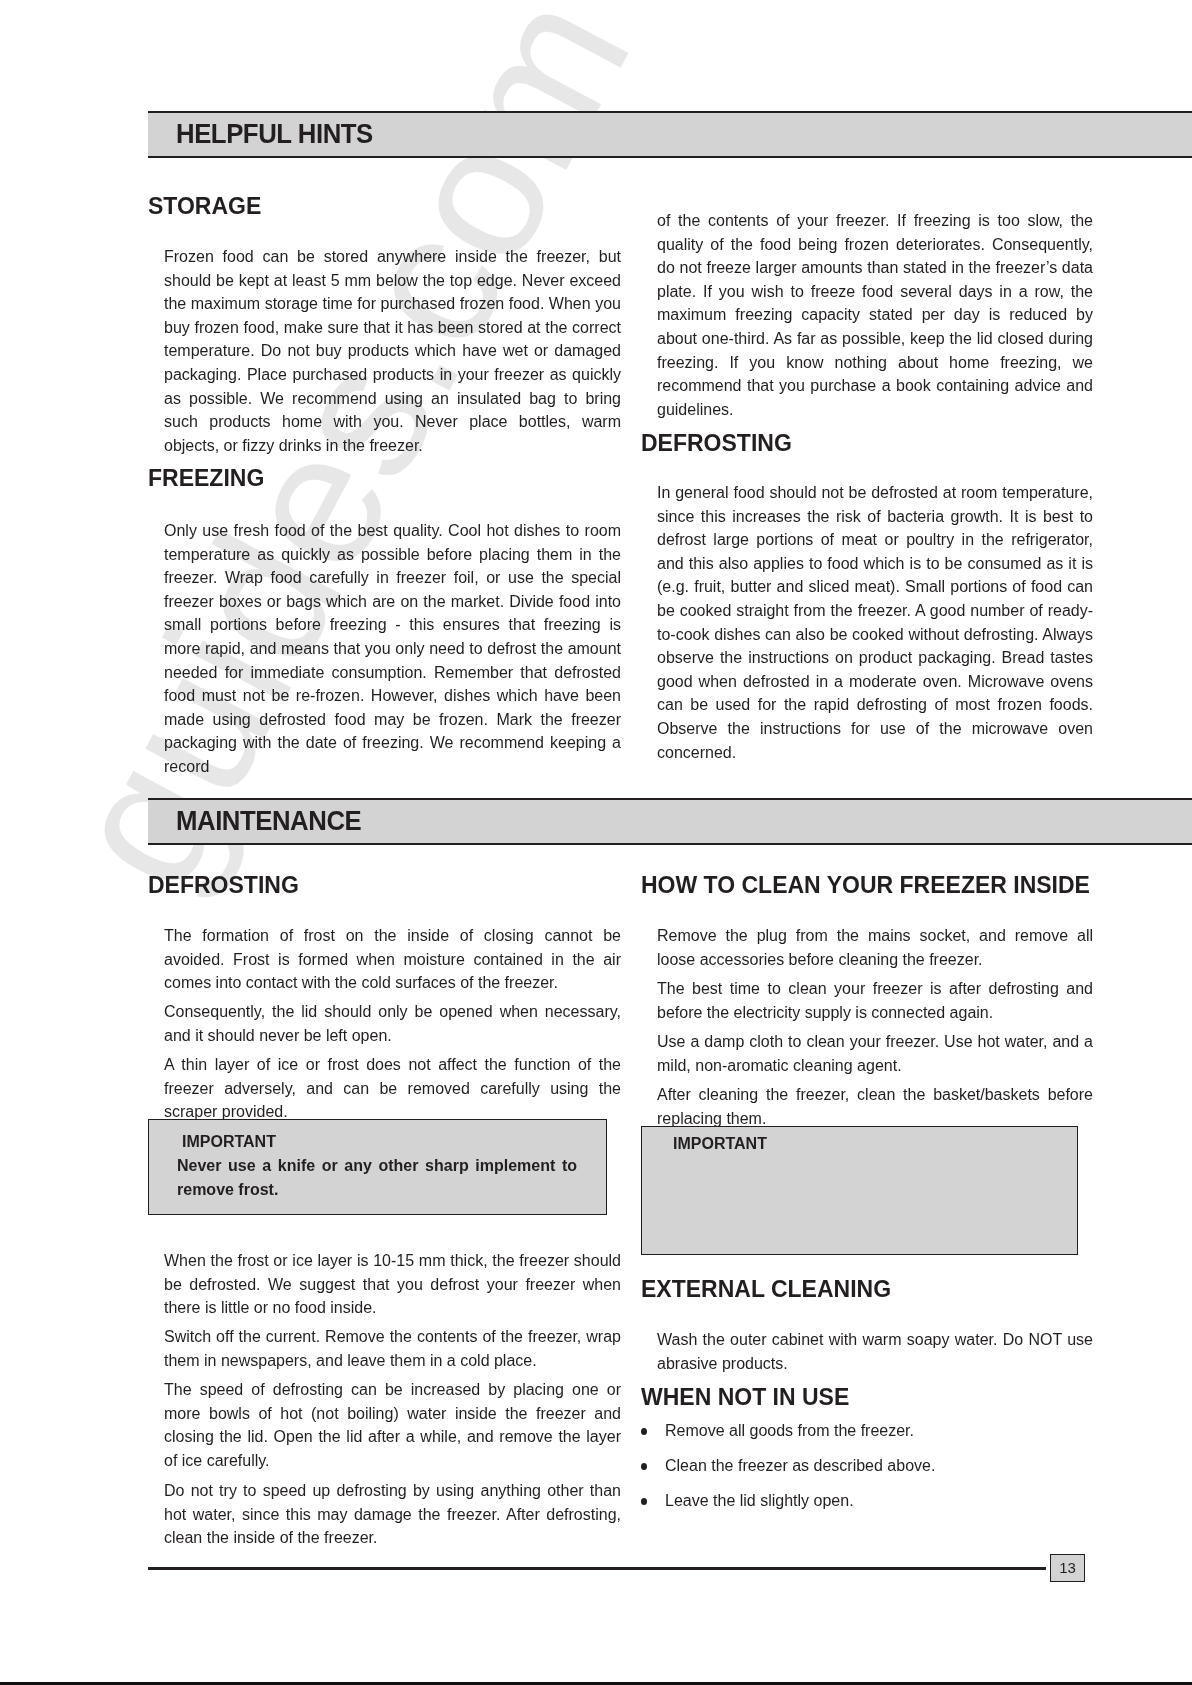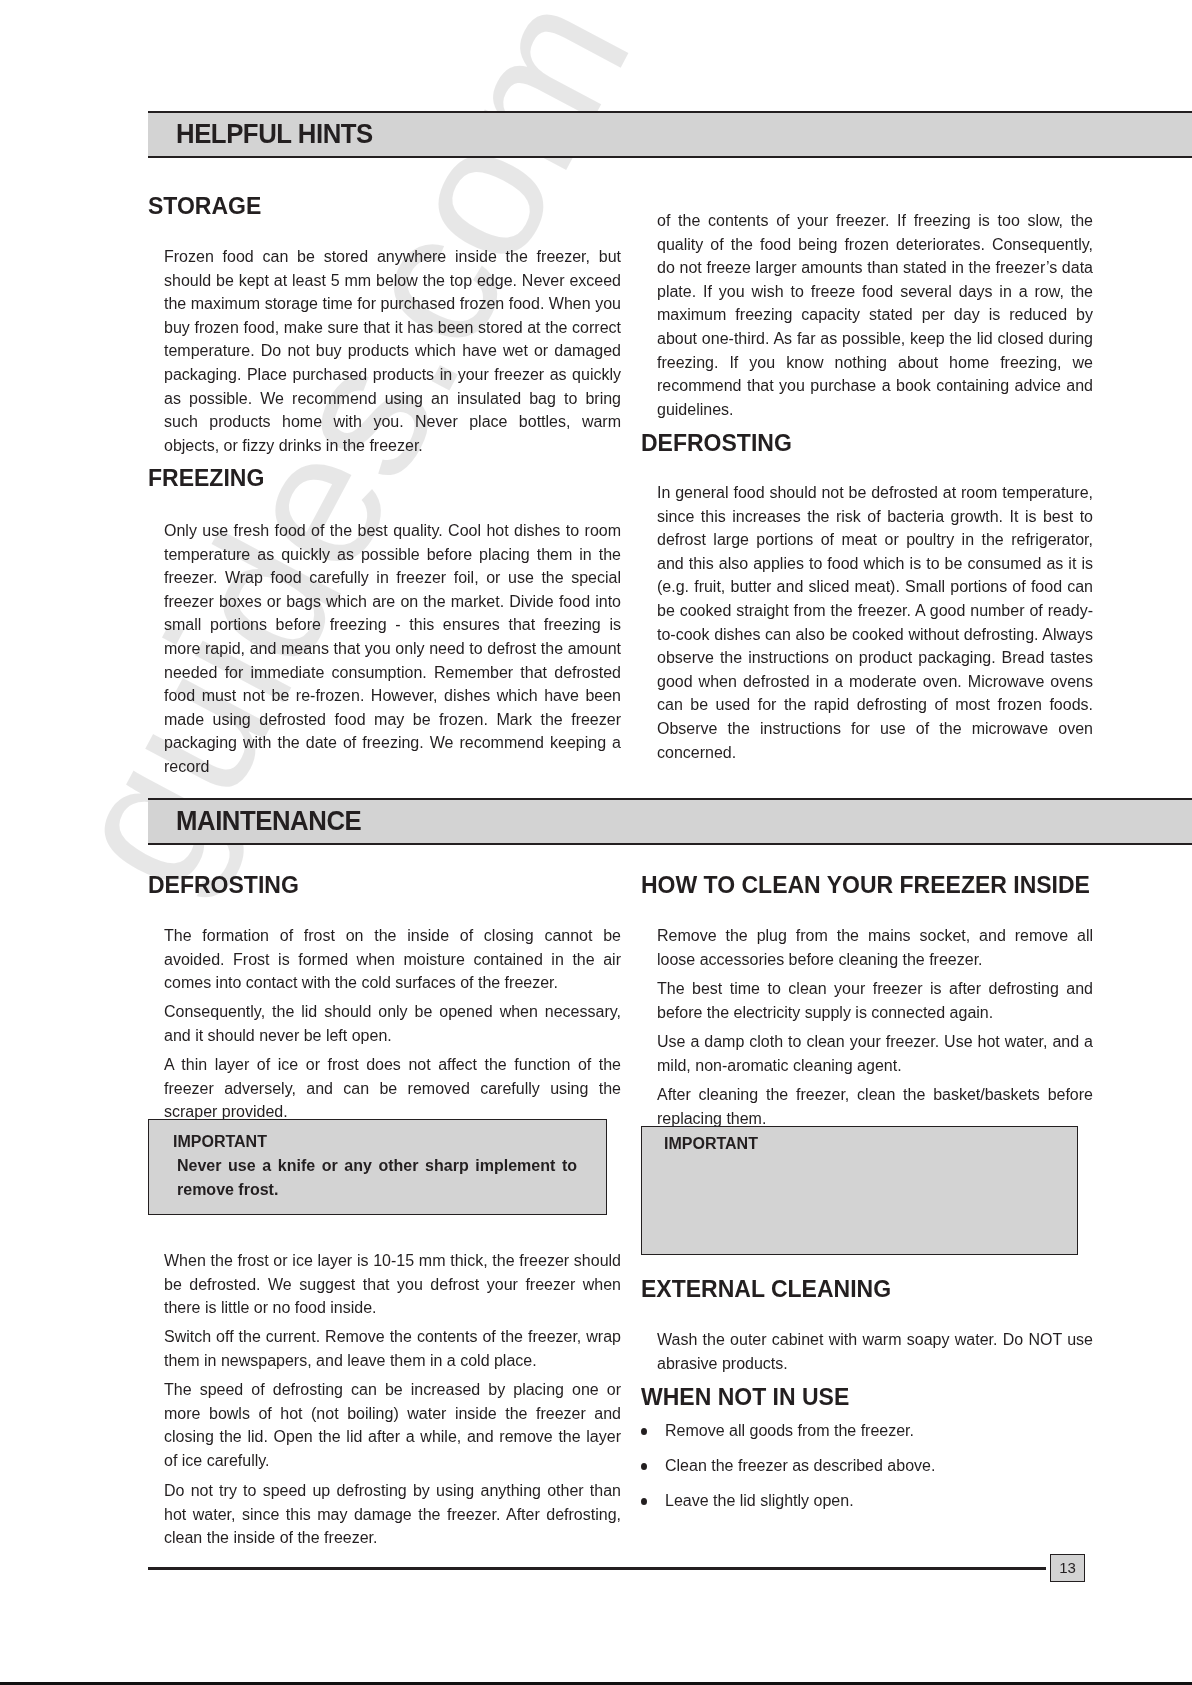--- a/index.html
+++ b/index.html
@@ -8,21 +8,21 @@
   .band { position:absolute; left:148px; width:1095px; height:43px;
           background:#d3d3d3; border-top:2px solid #231f20; border-bottom:2px solid #231f20; }
   .band span { position:absolute; left:28px; top:5px; font-size:28px; font-weight:bold;
                letter-spacing:-0.5px; color:#231f20; transform:scaleX(0.92); transform-origin:left; }
   .left { left:148px; width:457px; }
   h3 { position:absolute; margin:0; font-size:23px; font-weight:bold; color:#231f20; white-space:nowrap; }
   p.body { position:absolute; margin:16px; font-size:16px; line-height:23.6px; text-align:justify;
            color:#231f20; }
   p.body.lastleft { text-align-last:left; }
   .imp { position:absolute; background:#d3d3d3; border:1.5px solid #231f20; box-sizing:border-box; }
-  .imp .t { position:absolute; font-size:16px; font-weight:bold; }
+  .imp .t { position:absolute; font-size:16px; font-weight:bold;margin-left:9px; }
   .imp .m { position:absolute; font-size:16px; font-weight:bold; line-height:23.6px; text-align:justify; text-align-last:left; }
   ul.bul { position:absolute; margin:0; padding:0; list-style:none; }
   ul.bul li { position:relative; font-size:16px; height:35px; padding-left:24px; white-space:nowrap; }
   ul.bul li .dot { position:absolute; left:0; top:6px; width:6px; height:7px; border-radius:50%; background:#231f20; }
   .footer-rule { position:absolute; left:148px; top:1567px; width:898px; height:3px; background:#231f20; }
   .pagenum { position:absolute; left:1050px; top:1554px; width:35px; height:28px; box-sizing:border-box;
              background:#d3d3d3; border:1.5px solid #231f20; font-size:15px; text-align:center; line-height:25px; }
   .bottom-rule { position:absolute; left:0; top:1682px; width:1192px; height:3px; background:#111; }
   .watermark { position:absolute; left:120px; top:760px; font-size:190px; color:#000; opacity:0.09;
                transform:rotate(-62deg); transform-origin:left center; white-space:nowrap;

